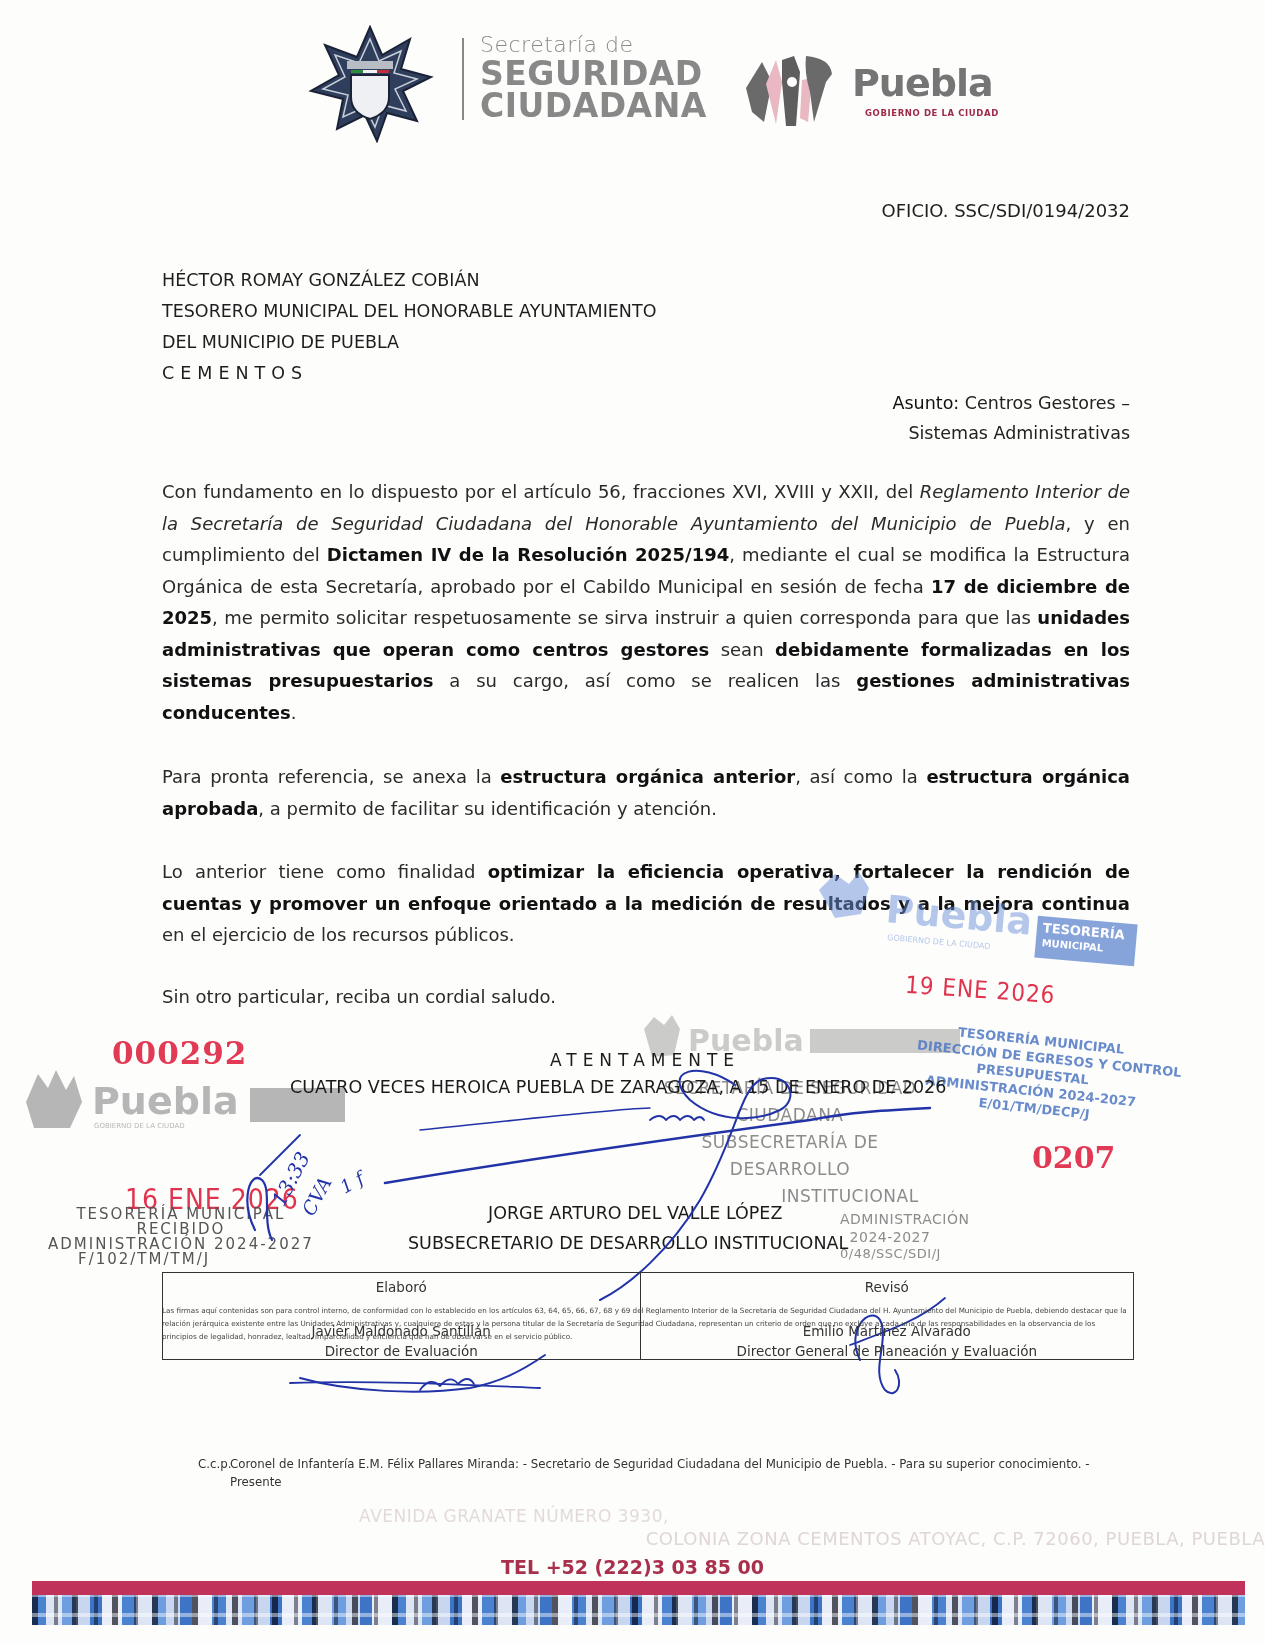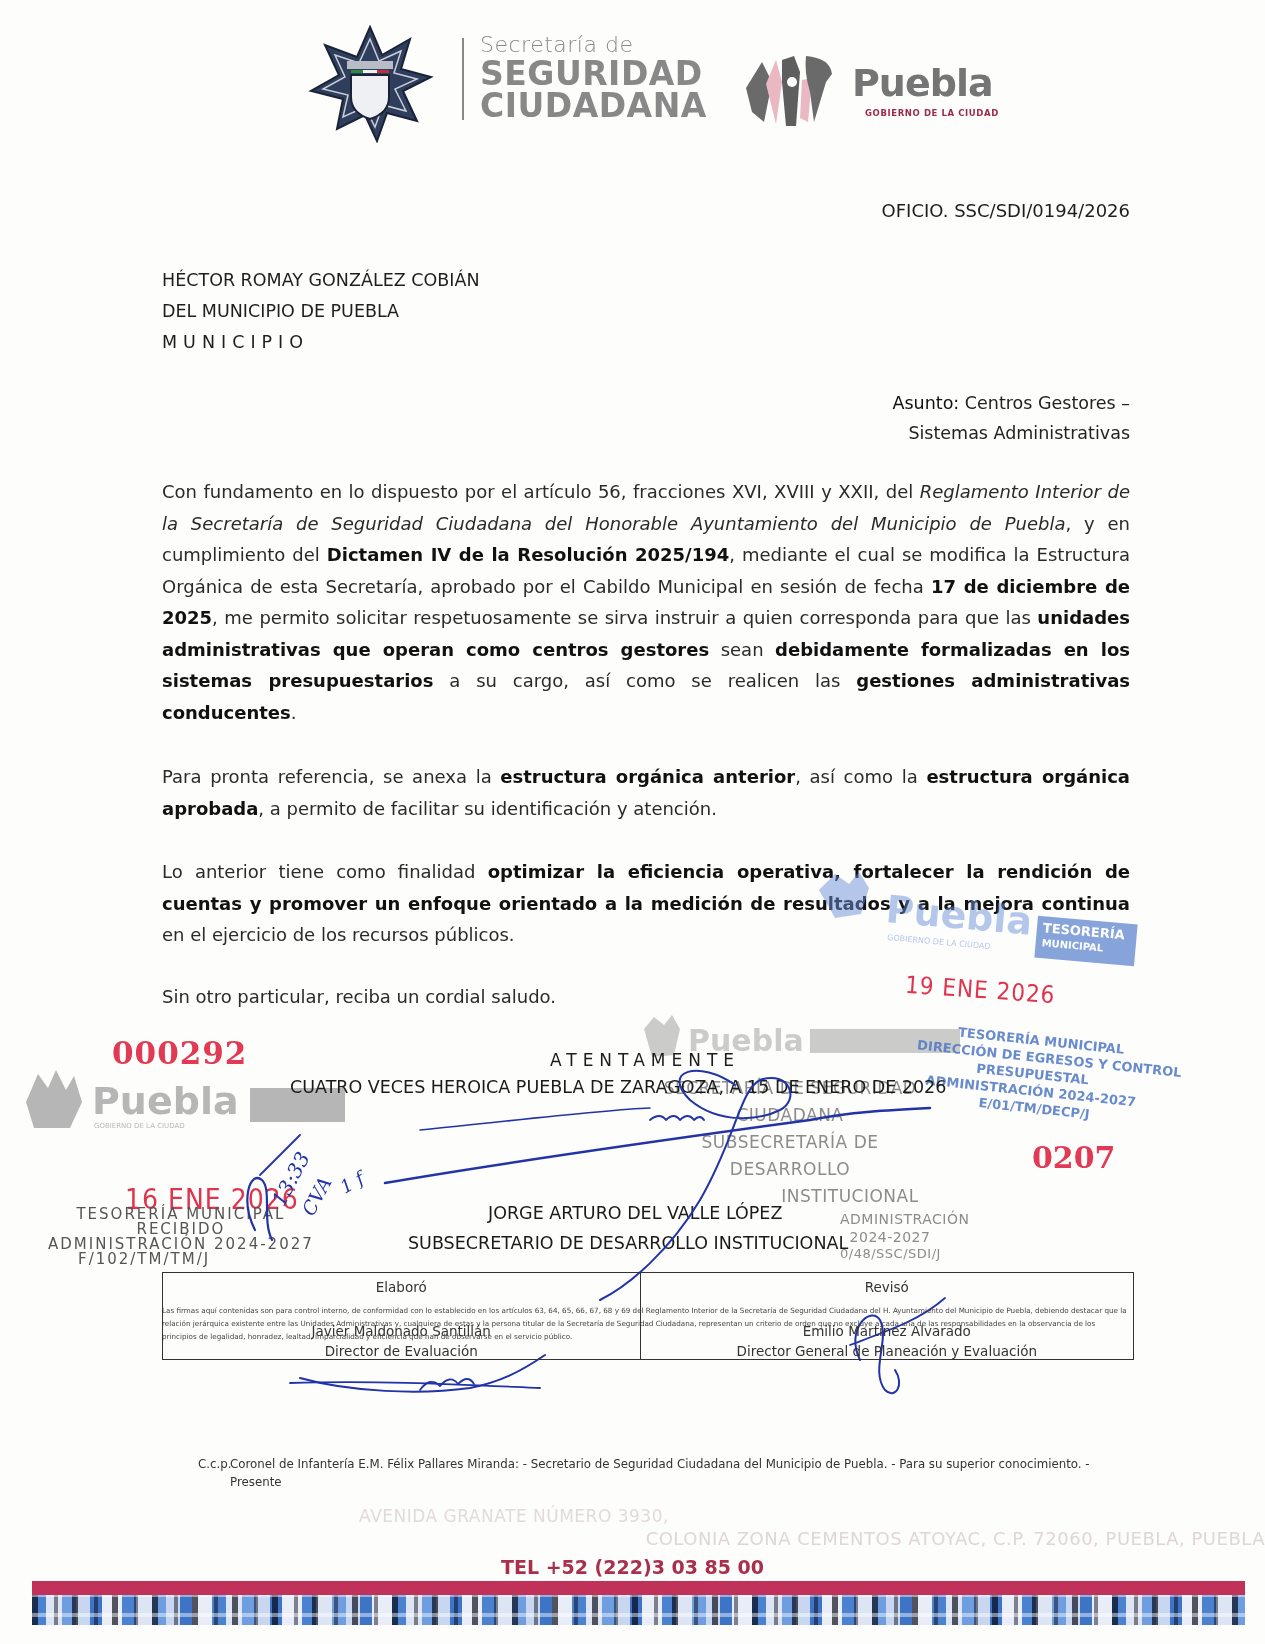--- a/index.html
+++ b/index.html
@@ -118,26 +118,27 @@
     <path d="M24,32 L34,8 L40,30 L34,72 Z" fill="#e9b8c2"></path>
     <path d="M40,8 L52,4 L58,20 L54,74 L44,74 L40,30 Z" fill="#5e5e5e"></path>
     <circle cx="50" cy="30" r="5" fill="#fff"></circle>
     <path d="M60,28 L70,26 L66,70 L58,66 Z" fill="#e9b8c2"></path>
     <path d="M64,4 Q88,6 90,22 L84,30 L72,70 L68,40 Q62,20 64,4 Z" fill="#6a6a6a"></path>
   </svg>
 </div>
 <div class="abs puebla-word">Puebla</div>
 <div class="abs puebla-sub">GOBIERNO DE LA CIUDAD</div>
 
-<div class="abs oficio">OFICIO. SSC/SDI/0194/2026</div>
+<div class="abs oficio">OFICIO. SSC/SDI/0194/2032</div>
 
 <div class="abs addressee">
   <div>HÉCTOR ROMAY GONZÁLEZ COBIÁN</div>
+  <div>TESORERO MUNICIPAL DEL HONORABLE AYUNTAMIENTO</div>
   <div>DEL MUNICIPIO DE PUEBLA</div>
-  <div class="presente">MUNICIPIO</div>
+  <div class="presente">CEMENTOS</div>
 </div>
 
 <div class="abs asunto">
   <div><b>Asunto:</b> <span>Centros Gestores –</span></div>
   <div>Sistemas Administrativas</div>
 </div>
 
 <div class="abs para p1"><span>Con fundamento en lo dispuesto por el artículo 56, fracciones XVI, XVIII y XXII, del </span><i>Reglamento Interior de la Secretaría de Seguridad Ciudadana del Honorable Ayuntamiento del Municipio de Puebla</i><span>, y en cumplimiento del </span><b>Dictamen IV de la Resolución 2025/194</b><span>, mediante el cual se modifica la Estructura Orgánica de esta Secretaría, aprobado por el Cabildo Municipal en sesión de fecha </span><b>17 de diciembre de 2025</b><span>, me permito solicitar respetuosamente se sirva instruir a quien corresponda para que las </span><b>unidades administrativas que operan como centros gestores</b><span> sean </span><b>debidamente formalizadas en los sistemas presupuestarios</b><span> a su cargo, así como se realicen las </span><b>gestiones administrativas conducentes</b><span>.</span></div>
 
 <div class="abs para p2"><span>Para pronta referencia, se anexa la </span><b>estructura orgánica anterior</b><span>, así como la </span><b>estructura orgánica aprobada</b><span>, a permito de facilitar su identificación y atención.</span></div>

